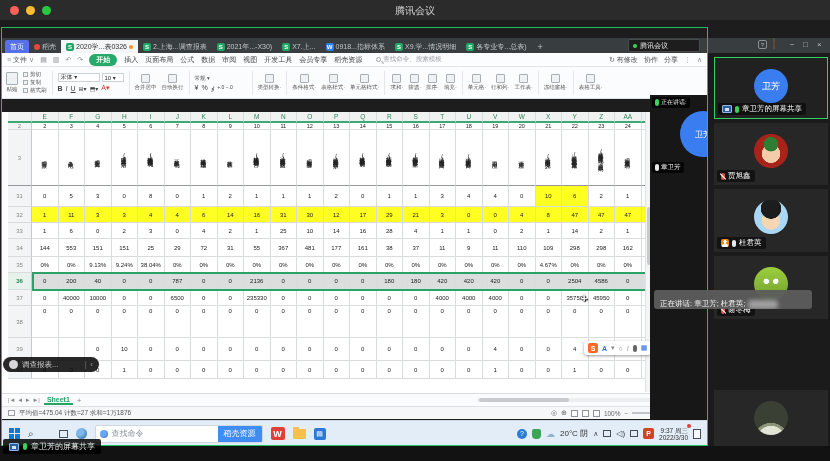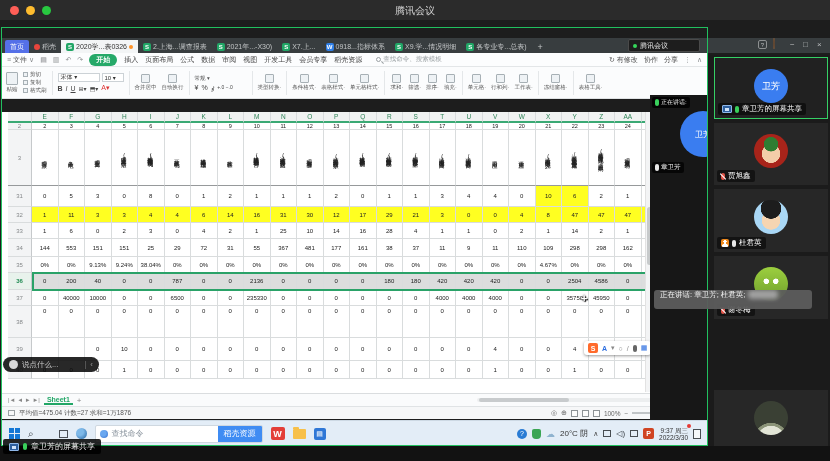--- a/index.html
+++ b/index.html
@@ -132,21 +132,21 @@
 
 .saypill{position:absolute;left:3px;top:357px;width:96px;height:15px;background:rgba(10,10,10,.88);border-radius:8px;display:flex;align-items:center;gap:4px;padding:0 6px;z-index:15;}
 .robot{width:9px;height:9px;border-radius:50%;background:#d8d8d8;}
 .saytext{font-size:7.5px;color:#ccc;flex:1;white-space:nowrap;}
 .sayarr{color:#999;font-size:8px;}
 .sdiv{width:1px;height:8px;background:#555;}
 .stoolbar{position:absolute;left:584px;top:341px;height:14px;background:#fff;border-radius:3px;box-shadow:0 1px 3px rgba(0,0,0,.4);display:flex;align-items:center;gap:4px;padding:0 4px;z-index:15;}
 .sbox{width:10px;height:10px;background:#ff6a2b;border-radius:2px;color:#fff;font-weight:bold;font-size:7px;display:flex;align-items:center;justify-content:center;}
 .stg{font-size:7px;color:#888;}
 .stga{color:#2e6fe0;font-weight:bold;}
-.toast{position:absolute;left:654px;top:290px;width:158px;height:19px;background:rgba(92,92,92,.95);border-radius:3px;display:flex;align-items:flex-start;padding:0 6px;gap:3px;z-index:40;font-size:7.5px;color:#f2f2f2;white-space:nowrap;overflow:hidden;}
+.toast{position:absolute;left:654px;top:290px;width:158px;height:19px;background:rgba(92,92,92,.95);border-radius:3px;display:flex;align-items:flex-end;padding:0 6px;gap:3px;z-index:40;font-size:7.5px;color:#f2f2f2;white-space:nowrap;overflow:hidden;}
 .blob{width:30px;height:9px;background:#a0a0a0;filter:blur(2px);border-radius:4px;flex:0 0 30px;}
 .sharelabel{position:absolute;left:3px;top:439px;height:15px;background:rgba(0,0,0,.85);border-radius:2px;display:flex;align-items:center;gap:4px;padding:0 6px;z-index:45;font-size:8px;color:#eee;white-space:nowrap;}
 .cross{position:absolute;left:581px;top:292px;z-index:25;color:#fff;font-size:11px;font-weight:bold;text-shadow:0 0 2px #000,1px 1px 1px #000;}
 .greendot{position:absolute;left:698px;top:347px;width:15px;height:15px;border-radius:50%;background:#2ebd5f;z-index:18;}
 
 .sidebar{position:absolute;left:708px;top:55px;width:122px;height:391px;background:#1b1b1b;z-index:25;}
 .tile{position:absolute;left:6px;width:114px;background:#272727;overflow:hidden;}
 .tile.speaking{border:1px solid #35d065;background:#212121;}
 .av{position:absolute;left:50%;top:11px;transform:translateX(-50%);width:34px;height:34px;border-radius:50%;}
 .av-blue{background:#3a7df0;color:#fff;font-size:9px;display:flex;align-items:center;justify-content:center;}
@@ -807,21 +807,21 @@
         <span>卫芳</span>
       </div>
     <div class="flabel">
       <span class="mic mic-w"></span>
       <span>章卫芳</span>
     </div>
   </div>
 
   <div class="saypill">
     <span class="robot"></span>
-    <span class="saytext">说点什么...</span>
+    <span class="saytext">调查报表...</span>
     <span class="sdiv"></span>
     <span class="sayarr">‹</span>
   </div>
 
   <div class="stoolbar">
     <span class="sbox">S</span>
     <span class="stg stga">A</span>
     <span class="stg">▾</span>
     <span class="stg">○</span>
     <span class="stg">/</span>

